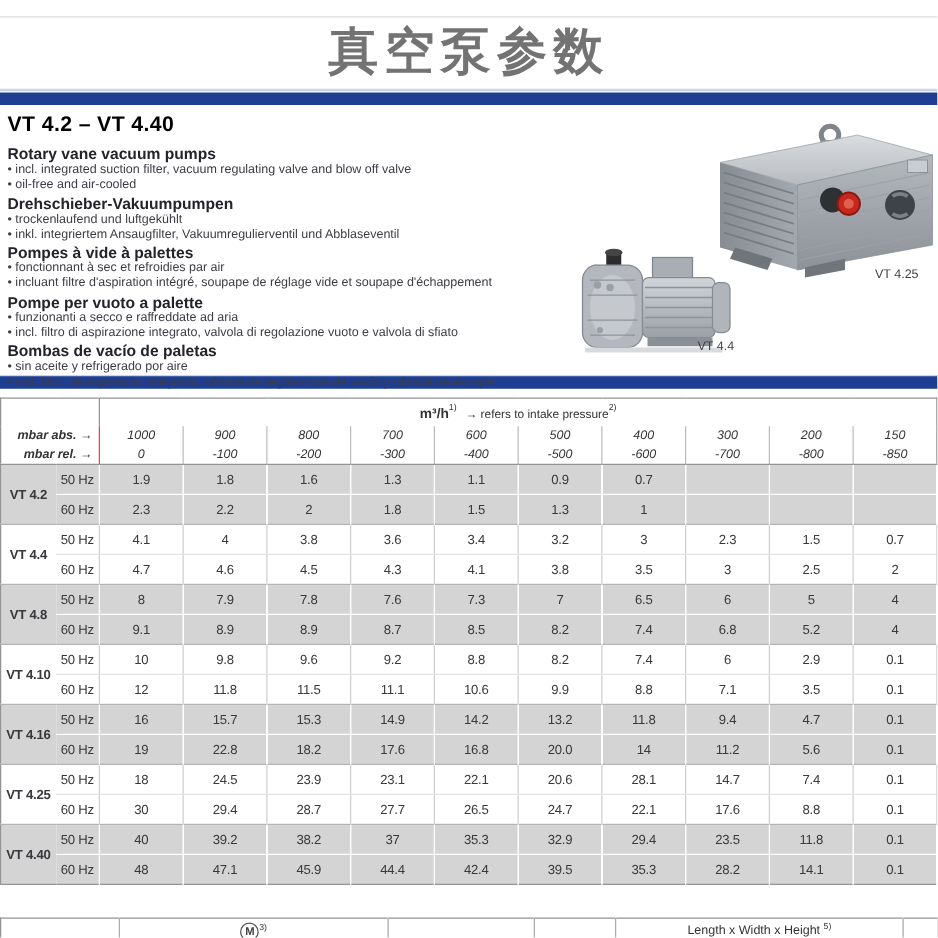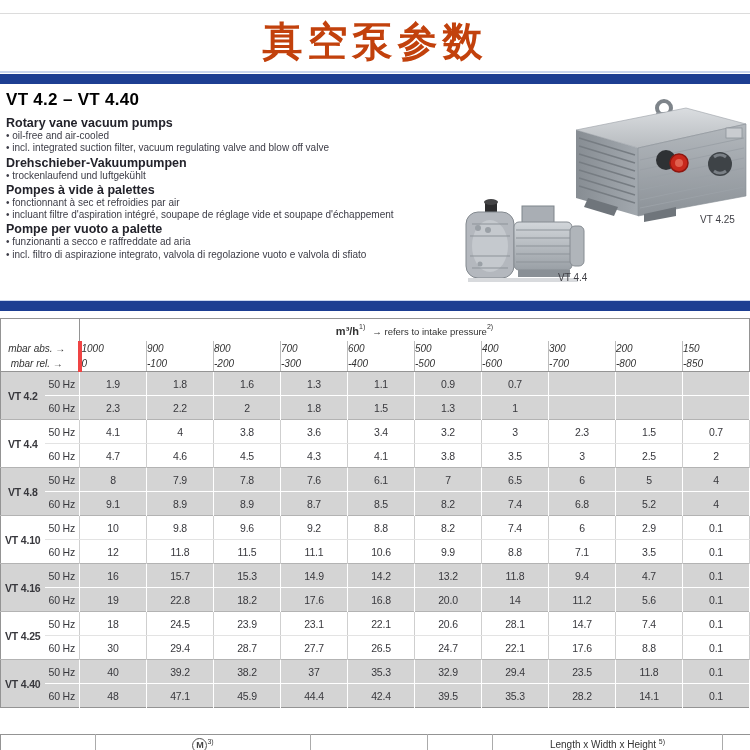--- a/index.html
+++ b/index.html
@@ -5,21 +5,21 @@
   html,body{margin:0;padding:0;}
   body{
     width:750px;height:750px;position:relative;overflow:hidden;background:#ffffff;
     font-family:"Liberation Sans","DejaVu Sans",sans-serif;color:#333;
   }
   
   .topline{position:absolute;top:13px;left:0;width:750px;height:1px;background:#dcdcdc;}
   .page-title{
     position:absolute;top:16px;left:0;right:0;text-align:center;
     font-family:"DejaVu Serif","Liberation Serif",serif;font-weight:bold;
-    font-size:40px;letter-spacing:5px;color:#c2410c;line-height:50px;
+    font-size:40px;letter-spacing:5px;color:#737373;line-height:50px;
   }
   .blueline-light{position:absolute;top:71px;left:0;width:750px;height:2px;background:#c9d5ee;}
   .bluebar{position:absolute;left:0;width:750px;height:10px;background:#1d3e92;}
   .bluebar.b1{top:74px;}
   .bluebar.b2{top:300px;border-top:1px solid #c9d5ee;}
   
   .intro{position:absolute;top:90px;left:6px;width:470px;}
   .model-range{color:#000000;font-weight:bold;font-size:17px;letter-spacing:.3px;margin:0 0 6px 0;}
   .desc-title{font-size:12.5px;font-weight:bold;color:#23232b;line-height:14px;margin-top:1px;}
   .desc-bullet{font-size:10px;color:#3c3c46;line-height:12.3px;}
@@ -33,22 +33,22 @@
   .perf-wrap{position:absolute;top:318px;left:0;}
   table.perf{border-collapse:collapse;table-layout:fixed;width:749px;border:1px solid #949494;}
   table.perf td{padding:0;overflow:hidden;white-space:nowrap;}
   .h-flow td{height:22px;}
   .h-corner{border-right:1px solid #949494;}
   .h-title{text-align:center;color:#333;}
   .h-title .unit{font-weight:bold;font-size:11px;font-style:normal;}
   .h-title sup{font-size:7px;}
   .h-title .note{font-size:9.5px;margin-left:7px;}
   .h-abs td,.h-rel td{height:15px;font-style:italic;font-size:10px;color:#333;}
-  .h-label{text-align:center;padding-right:5px !important;border-right:4px solid #ef4444;}
-  td.hval{text-align:left;border-right:1px solid #bdbdbd;}
+  .h-label{text-align:right;padding-right:5px !important;border-right:1px solid #ef4444;font-weight:bold;}
+  td.hval{text-align:center;border-right:1px solid #bdbdbd;}
   .h-rel td{border-bottom:1px solid #949494;}
   table.perf td:last-child{border-right:none;}
   
   tbody.perf-body td{height:23px;text-align:center;font-size:10.5px;color:#38383d;letter-spacing:-.2px;}
   tr.band-gray td{background:#d4d4d4;}
   tr.band-white td{background:#ffffff;}
   tr.band-gray td.val,tr.band-gray td.hz{border-right:1px solid #ffffff;}
   tr.band-white td.val,tr.band-white td.hz{border-right:1px solid #cfcfcf;}
   tr.r1.band-gray td.val,tr.r1.band-gray td.hz{border-bottom:1px solid #ffffff;}
   tr.r1.band-white td.val,tr.r1.band-white td.hz{border-bottom:1px solid #e3e3e3;}
@@ -71,36 +71,42 @@
 <div class="page-title">真空泵参数</div>
 <div class="blueline-light"></div>
 <div class="bluebar b1"></div>
 <div class="bluebar b2"></div>
 
 <div class="intro">
   <div class="model-range">VT 4.2 – VT 4.40</div>
 
   <div class="desc-block">
     <div class="desc-title">Rotary vane vacuum pumps</div>
+    <div class="desc-bullet">incl. integrated suction filter, vacuum regulating valve and blow off valve</div>
     <div class="desc-bullet">oil-free and air-cooled</div>
-    <div class="desc-bullet">incl. integrated suction filter, vacuum regulating valve and blow off valve</div>
   </div>
   <div class="desc-block">
     <div class="desc-title">Drehschieber-Vakuumpumpen</div>
     <div class="desc-bullet">trockenlaufend und luftgekühlt</div>
+    <div class="desc-bullet">inkl. integriertem Ansaugfilter, Vakuumregulierventil und Abblaseventil</div>
   </div>
   <div class="desc-block">
     <div class="desc-title">Pompes à vide à palettes</div>
     <div class="desc-bullet">fonctionnant à sec et refroidies par air</div>
     <div class="desc-bullet">incluant filtre d'aspiration intégré, soupape de réglage vide et soupape d'échappement</div>
   </div>
   <div class="desc-block">
     <div class="desc-title">Pompe per vuoto a palette</div>
     <div class="desc-bullet">funzionanti a secco e raffreddate ad aria</div>
     <div class="desc-bullet">incl. filtro di aspirazione integrato, valvola di regolazione vuoto e valvola di sfiato</div>
+  </div>
+  <div class="desc-block">
+    <div class="desc-title">Bombas de vacío de paletas</div>
+    <div class="desc-bullet">sin aceite y refrigerado por aire</div>
+    <div class="desc-bullet">incl. filtro de aspiración integrado, válvula de regolazione de vacío y válvula de escape</div>
   </div>
 </div>
 
 <svg class="photo" style="top:94px;left:548px;" width="202" height="130" viewBox="0 0 202 130">
   <defs>
     <linearGradient id="gTop" x1="0" y1="0" x2="0" y2="1">
       <stop offset="0" stop-color="#dadde0"></stop>
         <stop offset="1" stop-color="#b7bbbf"></stop>
     </linearGradient>
     <linearGradient id="gFront" x1="0" y1="0" x2="0" y2="1">
@@ -299,21 +305,21 @@
           <td class="val">2.5</td>
           <td class="val">2</td>
         </tr>
         <tr class="r1 band-gray group-start">
           <td class="model" rowspan="2">VT 4.8</td>
           <td class="hz">50 Hz</td>
           <td class="val">8</td>
           <td class="val">7.9</td>
           <td class="val">7.8</td>
           <td class="val">7.6</td>
-          <td class="val">6.1</td>
+          <td class="val">7.3</td>
           <td class="val">7</td>
           <td class="val">6.5</td>
           <td class="val">6</td>
           <td class="val">5</td>
           <td class="val">4</td>
         </tr>
         <tr class="r2 band-gray">
           <td class="hz">60 Hz</td>
           <td class="val">9.1</td>
           <td class="val">8.9</td>

